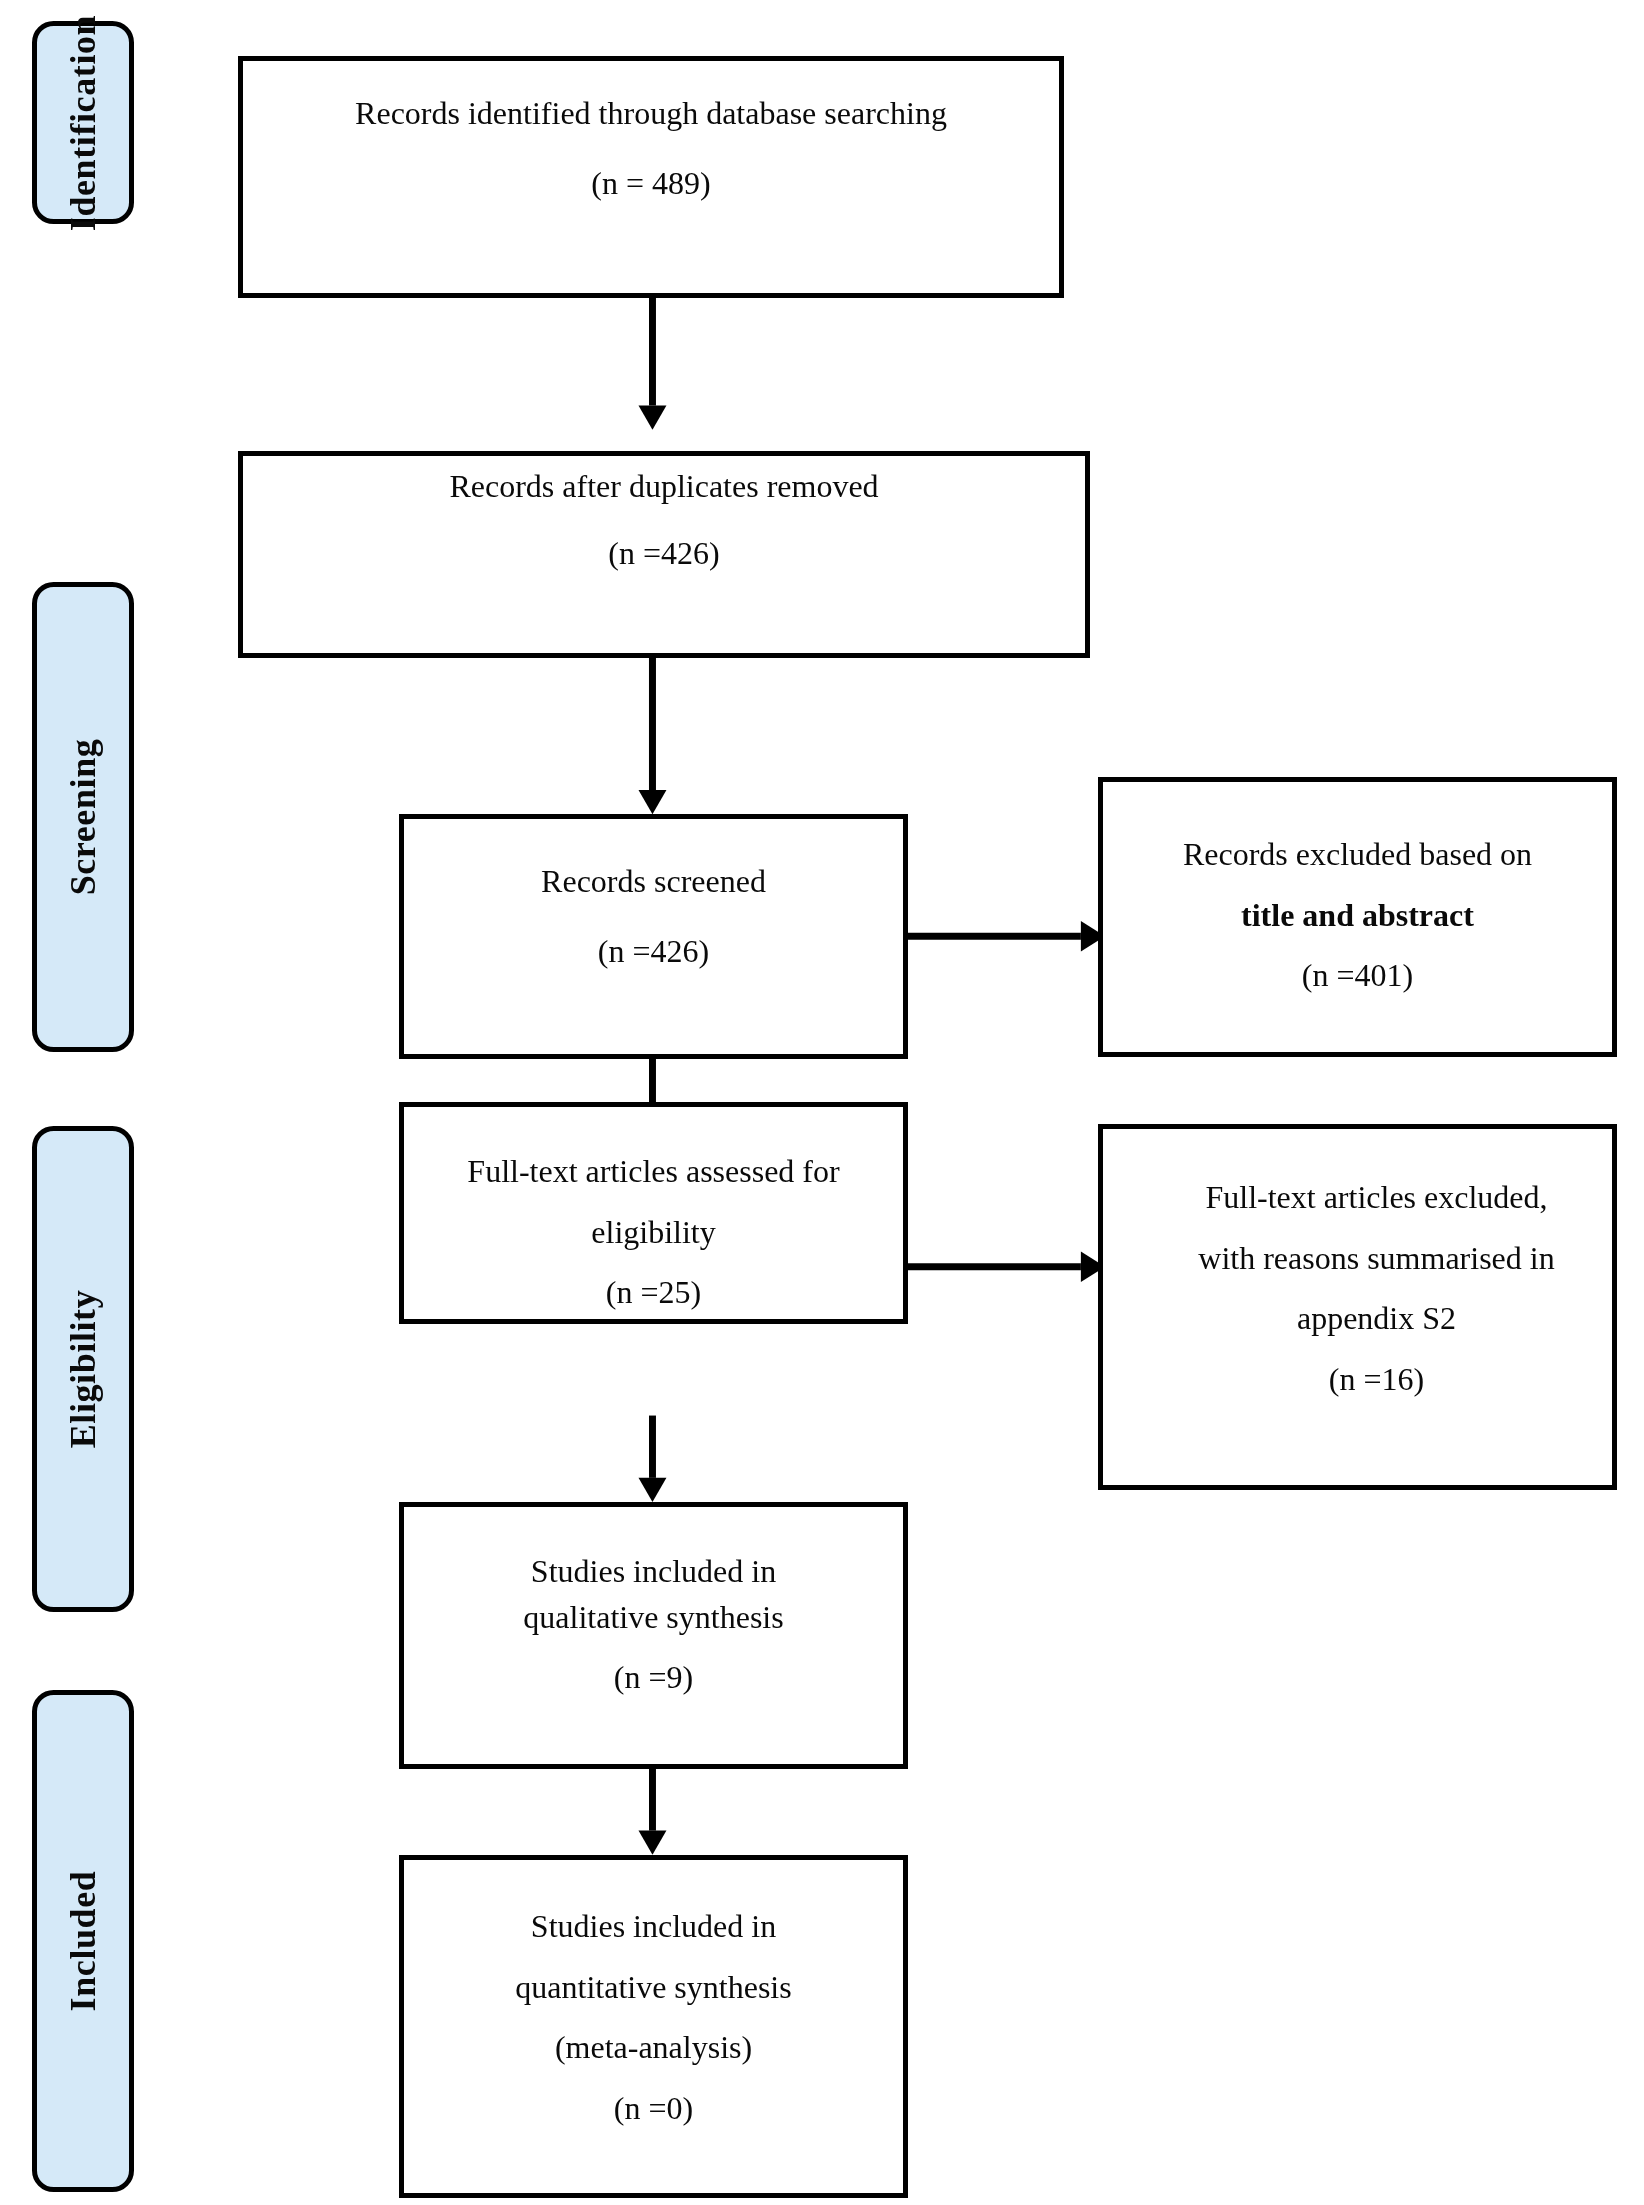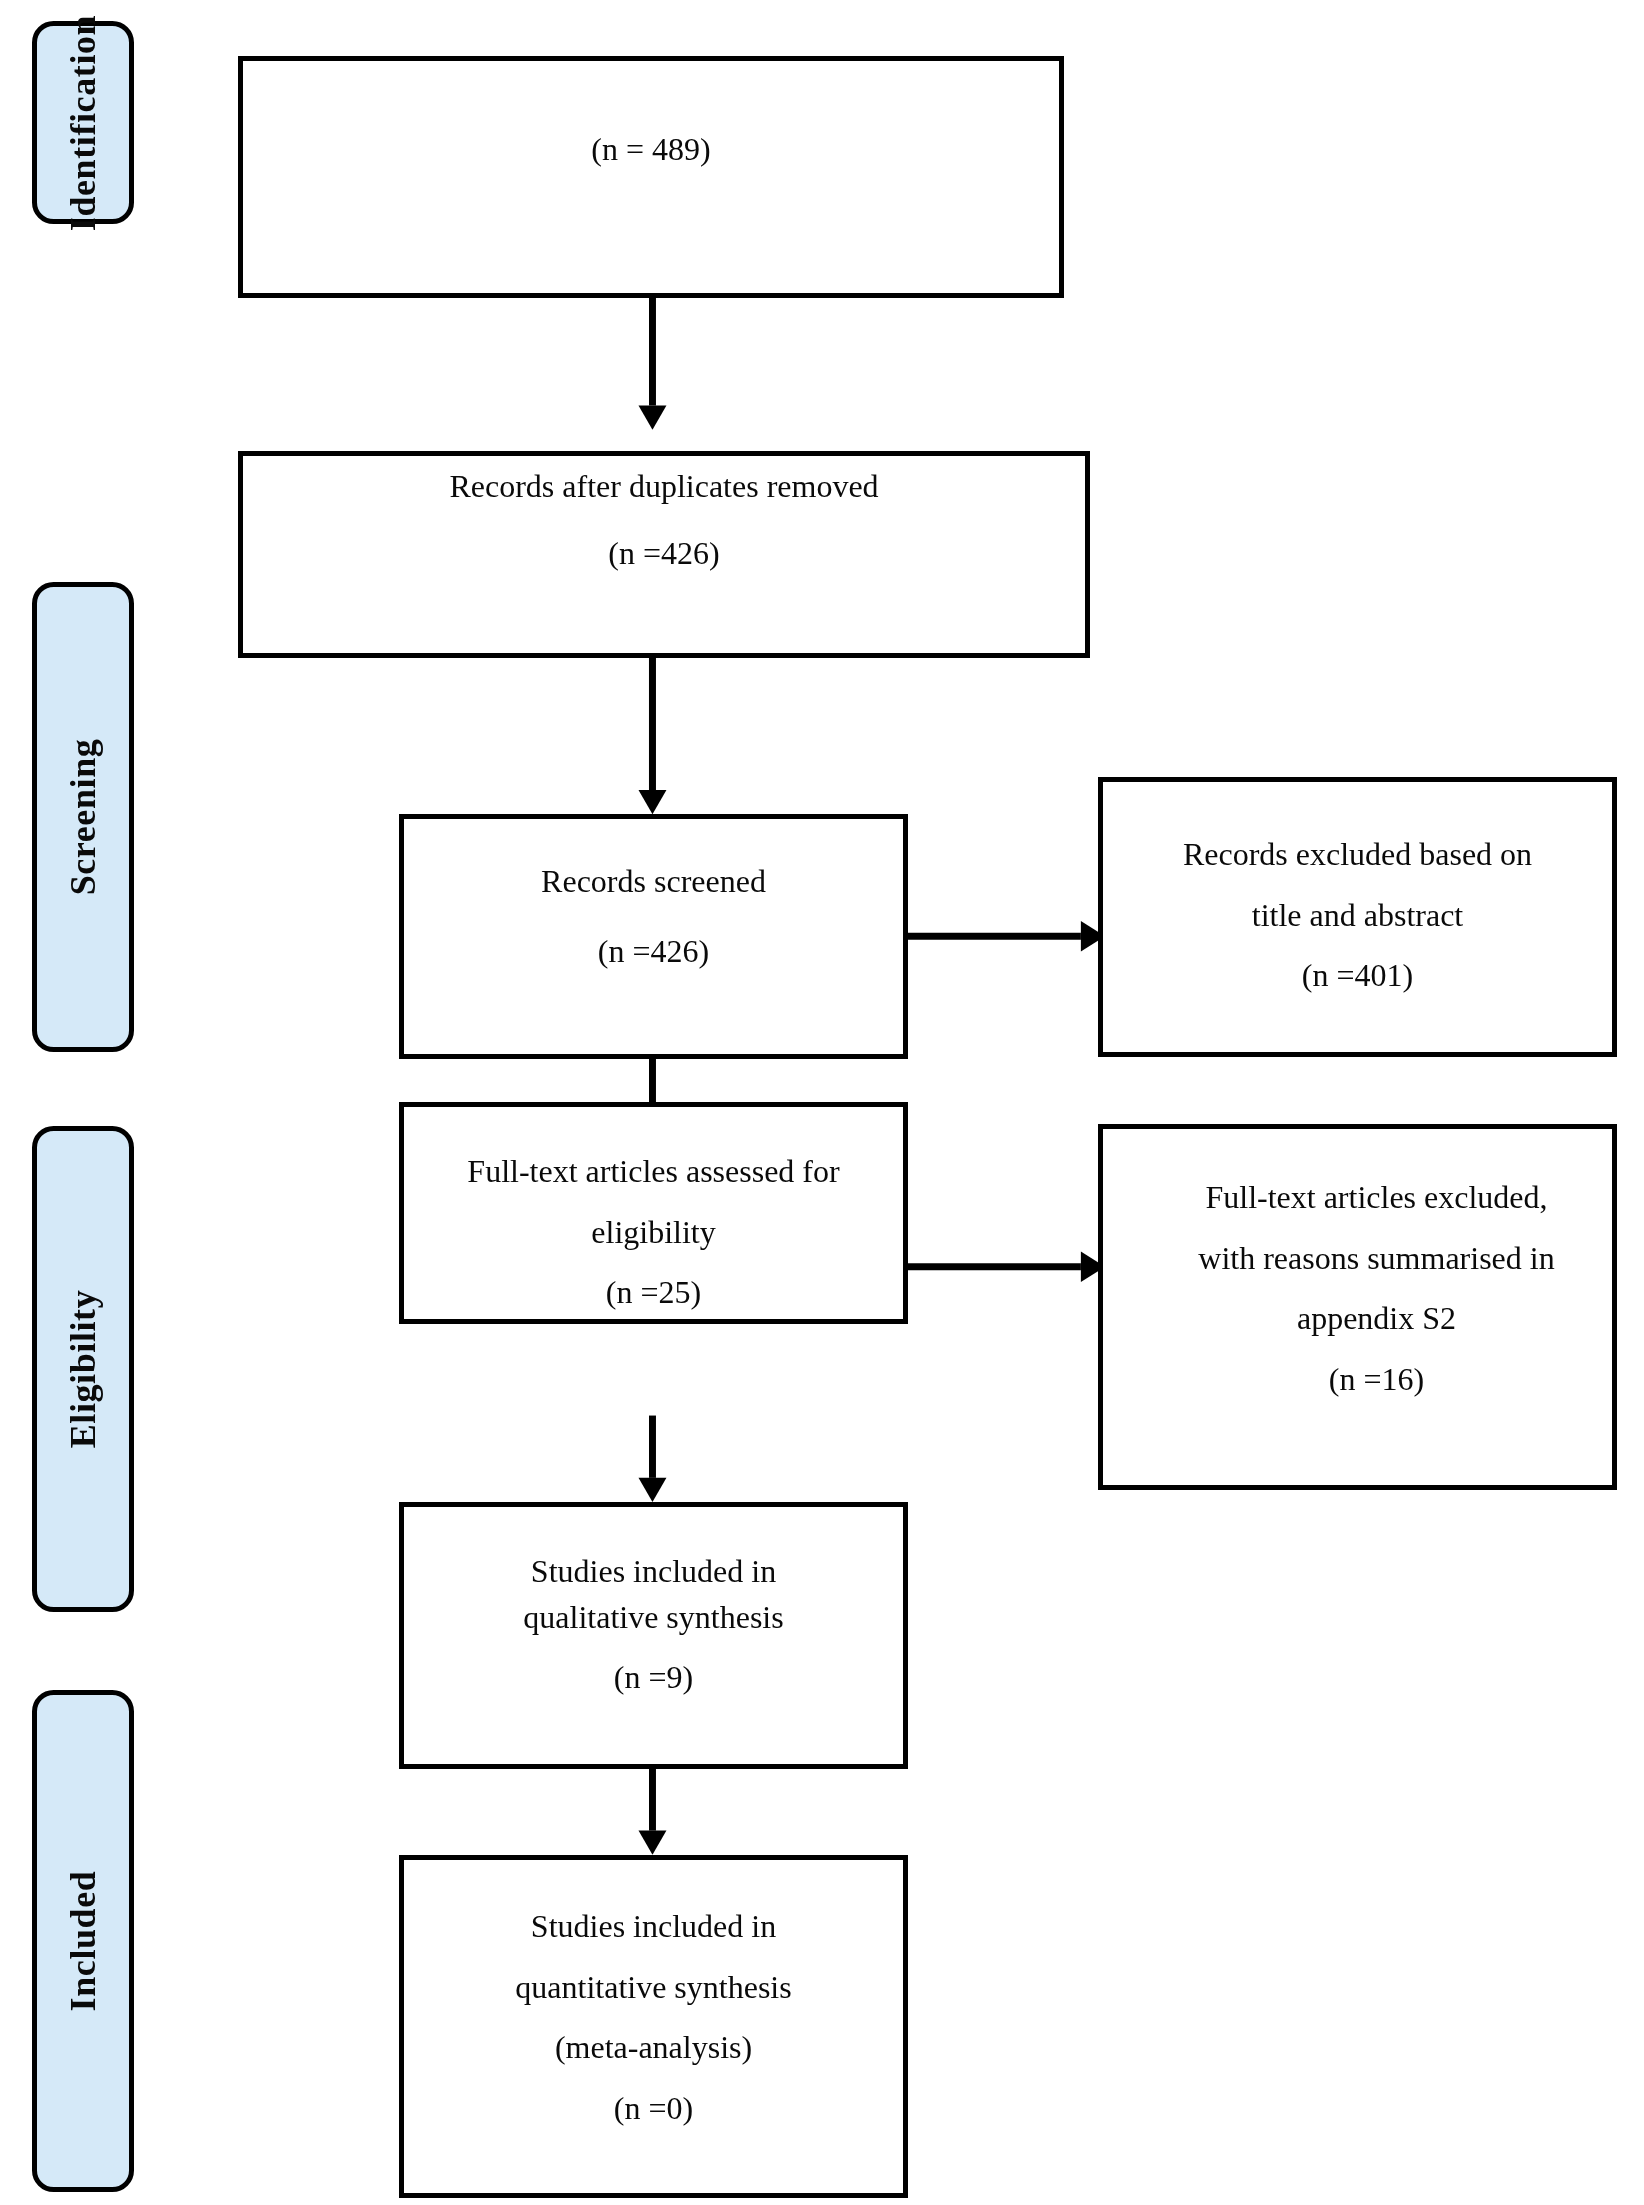--- a/index.html
+++ b/index.html
@@ -131,20 +131,21 @@
 <div class="stage-pill" style="left:32px; top:1126px; width:102px; height:486px;">
   <span class="stage-label">Eligibility</span>
 </div>
 
 <div class="stage-pill" style="left:32px; top:1690px; width:102px; height:502px;">
   <span class="stage-label">Included</span>
 </div>
 
 <div class="flow-box" style="left:238px; top:56px; width:826px; height:242px;">
   <div class="box-inner" style="padding-top:36px;">
+    <div class="line">Records identified through database searching</div>
     <div class="line" style="margin-top:36px;">(n = 489)</div>
   </div>
 </div>
 
 <div class="flow-box" style="left:238px; top:451px; width:852px; height:207px;">
   <div class="box-inner" style="padding-top:14px;">
     <div class="line">Records after duplicates removed</div>
     <div class="line" style="margin-top:33px;">(n =426)</div>
   </div>
 </div>
@@ -152,21 +153,21 @@
 <div class="flow-box" style="left:399px; top:814px; width:509px; height:245px;">
   <div class="box-inner" style="padding-top:46px;">
     <div class="line">Records screened</div>
     <div class="line" style="margin-top:36px;">(n =426)</div>
   </div>
 </div>
 
 <div class="flow-box" style="left:1098px; top:777px; width:519px; height:280px;">
   <div class="box-inner" style="padding-top:56px;">
     <div class="line">Records excluded based on</div>
-    <div class="line" style="margin-top:27px;">title and abstract</div>
+    <div class="line" style="margin-top:27px;font-weight:bold;">title and abstract</div>
     <div class="line" style="margin-top:27px;">(n =401)</div>
   </div>
 </div>
 
 <div class="flow-box" style="left:399px; top:1102px; width:509px; height:222px;">
   <div class="box-inner" style="padding-top:48px;">
     <div class="line">Full-text articles assessed for</div>
     <div class="line" style="margin-top:27px;">eligibility</div>
     <div class="line" style="margin-top:27px;">(n =25)</div>
   </div>

